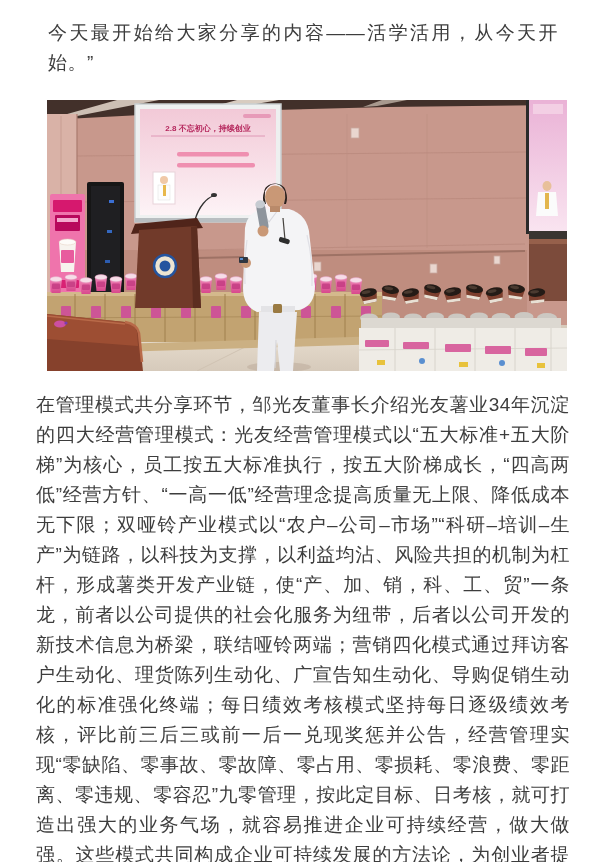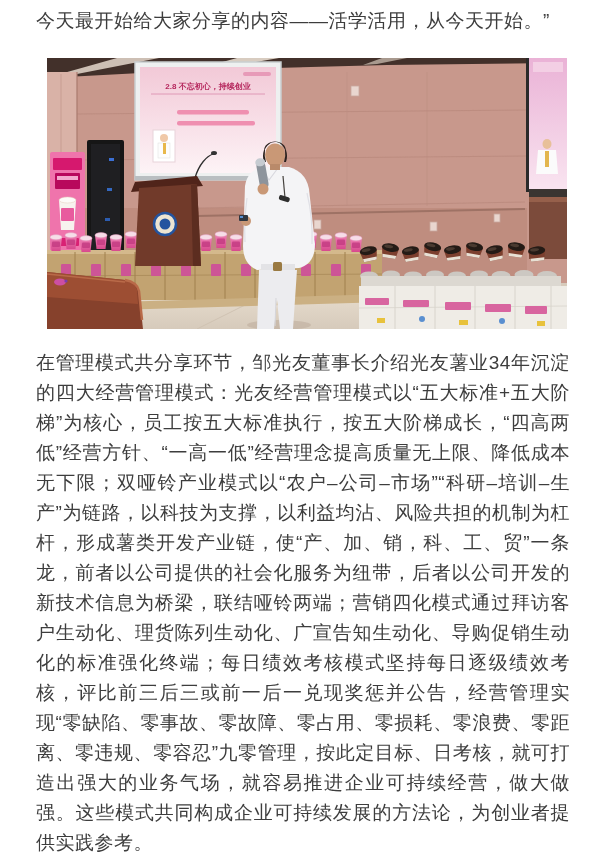--- a/index.html
+++ b/index.html
@@ -3,21 +3,21 @@
 <meta charset="utf-8">
 <style>
   html,body{margin:0;padding:0;background:#ffffff;}
   body{
     width:606px;height:862px;overflow:hidden;
     font-family:"Liberation Sans","DejaVu Sans",sans-serif;
     color:#3f3f3f;
   }
   .page{padding:6px 36px 0 36px;box-sizing:border-box;}
   .intro{
-    margin:0;font-size:19px;line-height:30px;letter-spacing:.5px;
+    margin:12px;font-size:19px;line-height:30px;letter-spacing:.5px;
     text-align:justify;color:#3d3d3d;
   }
   .photo-wrap{margin:22px 4px 0 0;width:520px;height:271px;padding-left:11px;}
   .photo-wrap svg{display:block;}
   .section-heading{
     margin:17px 0 0 0;font-size:19px;line-height:30px;font-weight:bold;color:#1d1d1d;
     letter-spacing:.5px;
   }
   .body-para{
     margin:19px 0 0 0;font-size:19px;line-height:30px;letter-spacing:.5px;

